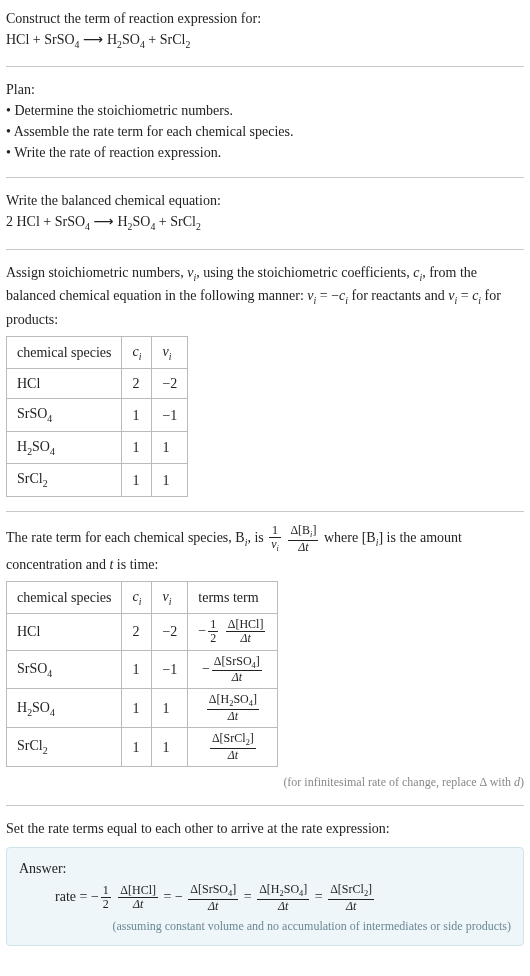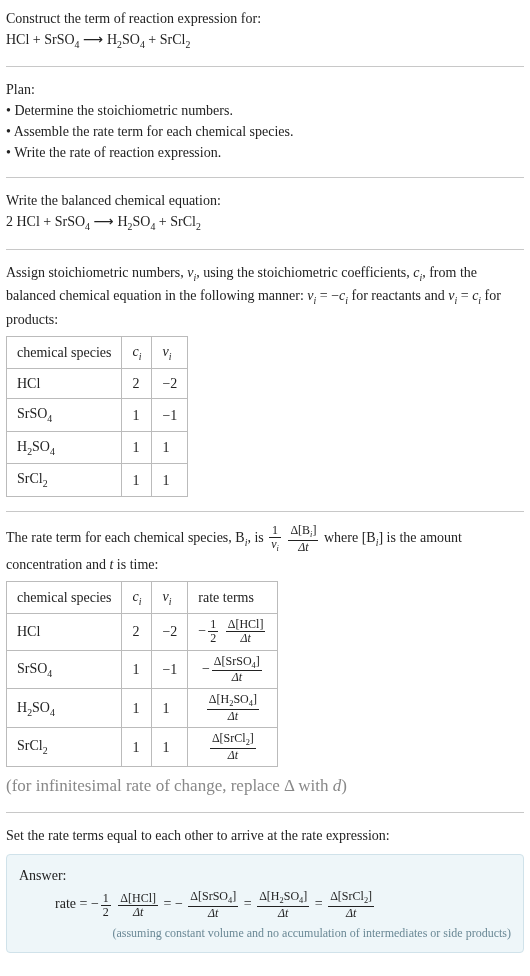--- a/index.html
+++ b/index.html
@@ -28,23 +28,24 @@
   padding-left: 16px;
 }
 table.grid th, table.grid td {
   border: 1px solid #bbb;
   padding: 4px 10px;
   text-align: left;
   font-weight: normal;
 }
 table.grid th { background: #fff; }
 .caption {
-  font-size: 17px;
+  font-size: 12px;
   color: #888;
   margin-top: 2px;
+  text-align: right;
 }
 .answer-box {
   background: #eef6f9;
   border: 1px solid #d0e2ea;
   border-radius: 4px;
   padding: 10px 12px;
   margin-top: 8px;
 }
 .answer-label { margin-bottom: 4px; }
 .answer-expr { padding-left: 36px; margin-bottom: 4px; }
@@ -153,21 +154,21 @@
     </span>
     <span> where [B</span><sub class="italic">i</sub><span>] is the amount concentration and </span><span class="italic">t</span><span> is time:</span>
   </div>
 
   <table class="grid">
     <tbody>
         <tr>
       <th>chemical species</th>
       <th><span class="italic">c</span><sub class="italic">i</sub></th>
       <th><span class="italic">ν</span><sub class="italic">i</sub></th>
-      <th>rate terms</th>
+      <th>terms term</th>
     </tr>
     <tr>
       <td>HCl</td>
       <td>2</td>
       <td>−2</td>
       <td class="cell-center">
         <span>−</span><span class="frac small"><span class="num">1</span><span class="den">2</span></span>
         <span class="frac small"><span class="num">Δ[HCl]</span><span class="den italic">Δt</span></span>
       </td>
     </tr>

